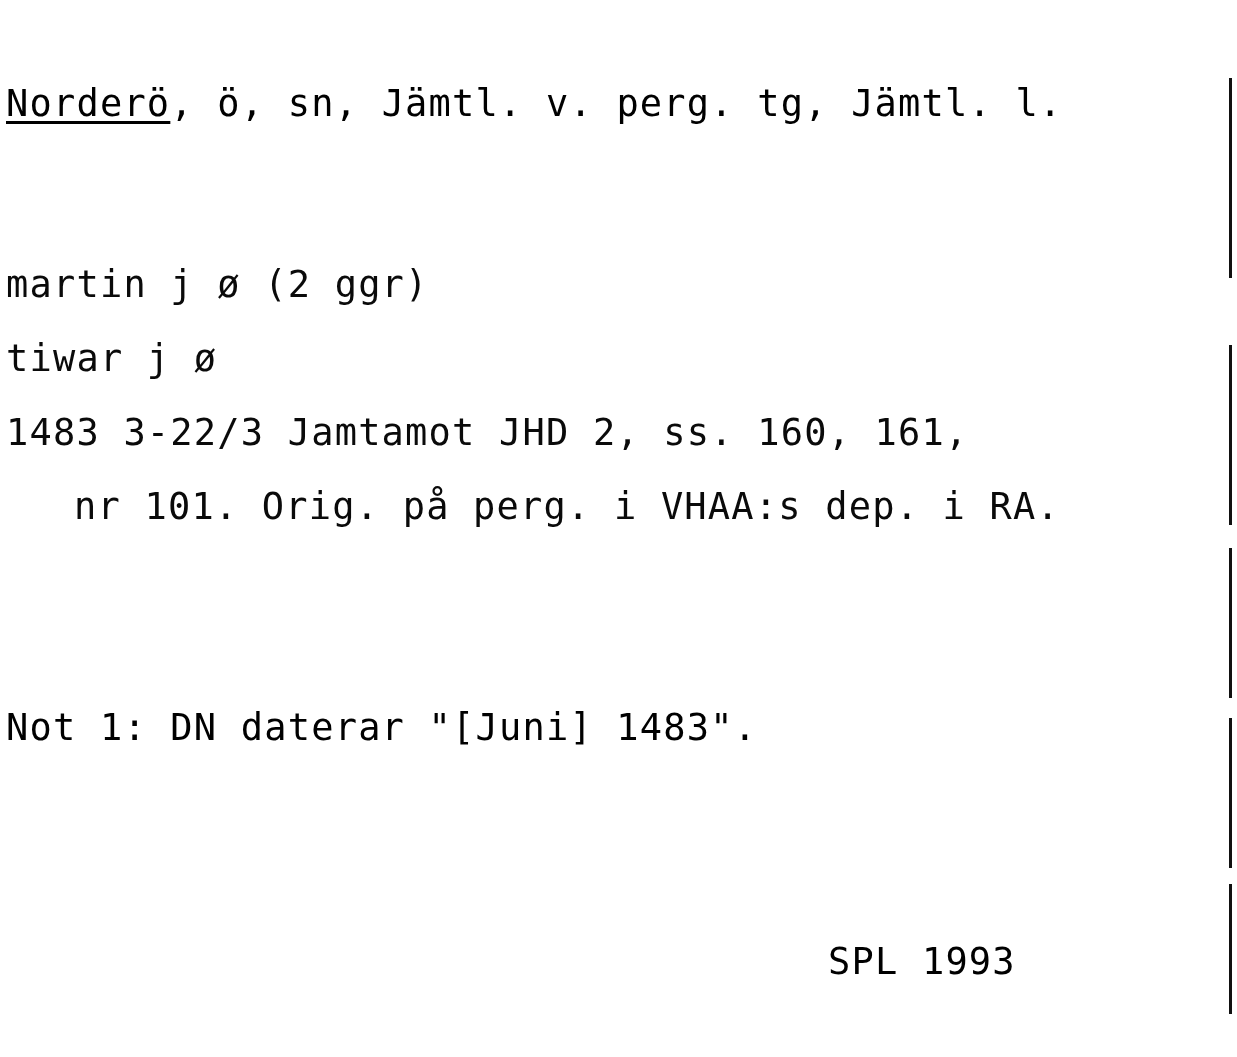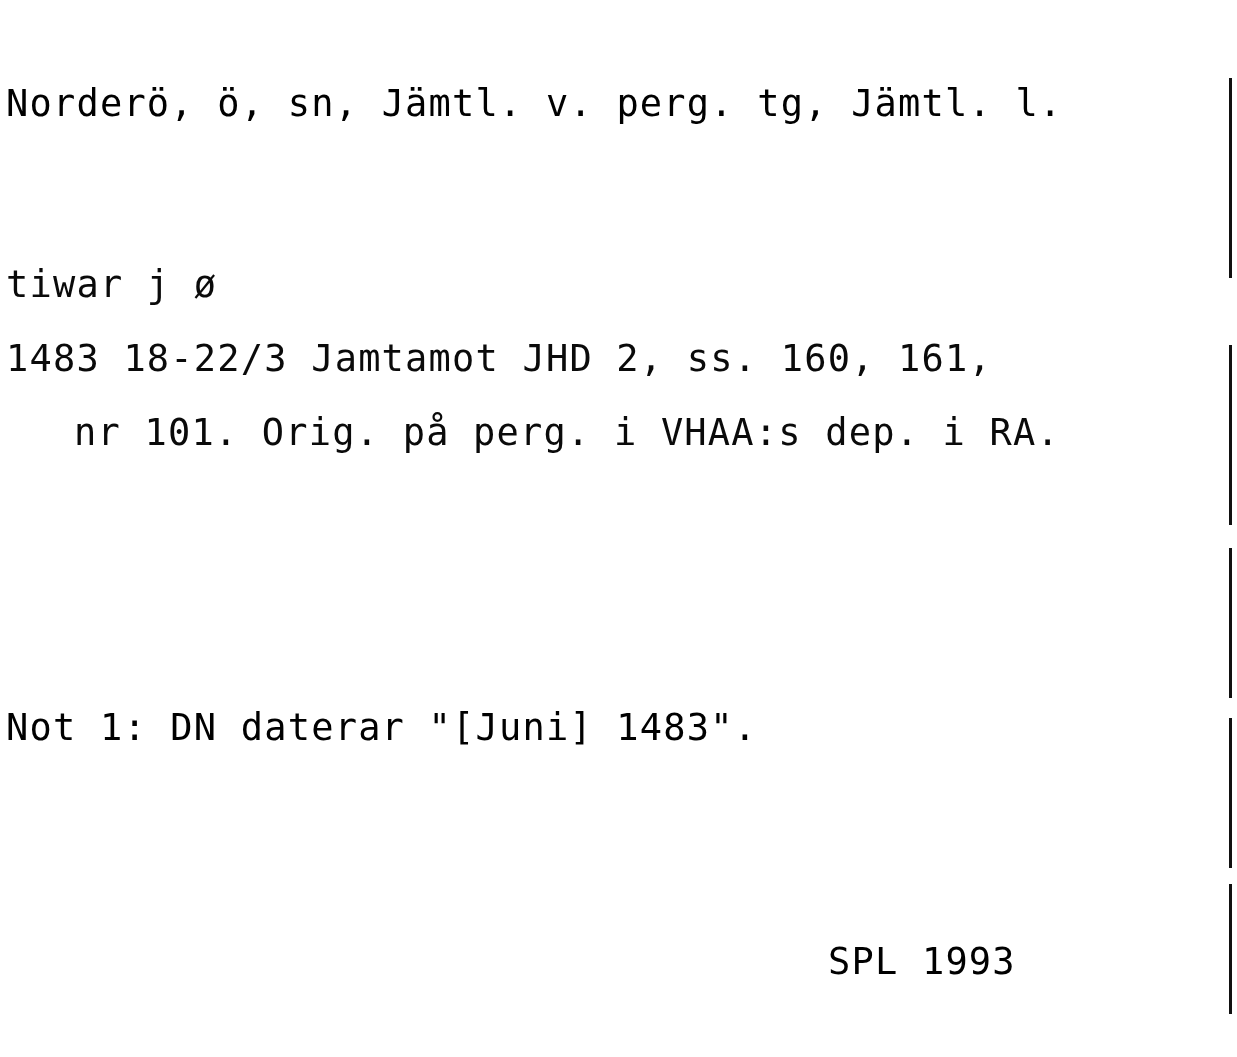--- a/index.html
+++ b/index.html
@@ -53,20 +53,21 @@
   }
   .headword-line {
     position: absolute;
     left: 6px;
     top: 82px;
     font-size: 37px;
     letter-spacing: 1.2px;
     white-space: pre;
   }
   .headword {
+    text-decoration: underline;
     text-underline-offset: 5px;
   }
   .body-lines {
     position: absolute;
     left: 6px;
     top: 248px;
   }
   .indent {
     padding-left: 68px;
   }
@@ -98,22 +99,23 @@
       <div class="edge-seg seg1"></div>
       <div class="edge-seg seg2"></div>
       <div class="edge-seg seg3"></div>
       <div class="edge-seg seg4"></div>
       <div class="edge-seg seg5"></div>
     </div>
 
     <div class="headword-line"><span class="headword">Norderö</span><span>, ö, sn, Jämtl. v. perg. tg, Jämtl. l.</span></div>
 
     <div class="body-lines">
+      <div class="line">martin j ø (2 ggr)</div>
       <div class="line">tiwar j ø</div>
-      <div class="line">1483 18-22/3 Jamtamot JHD 2, ss. 160, 161,</div>
+      <div class="line">1483 3-22/3 Jamtamot JHD 2, ss. 160, 161,</div>
       <div class="line indent">nr 101. Orig. på perg. i VHAA:s dep. i RA.</div>
     </div>
 
     <div class="note-line">Not 1: DN daterar "[Juni] 1483".</div>
 
     <div class="signature">SPL 1993</div>
 
   </div>
 </div>
 

